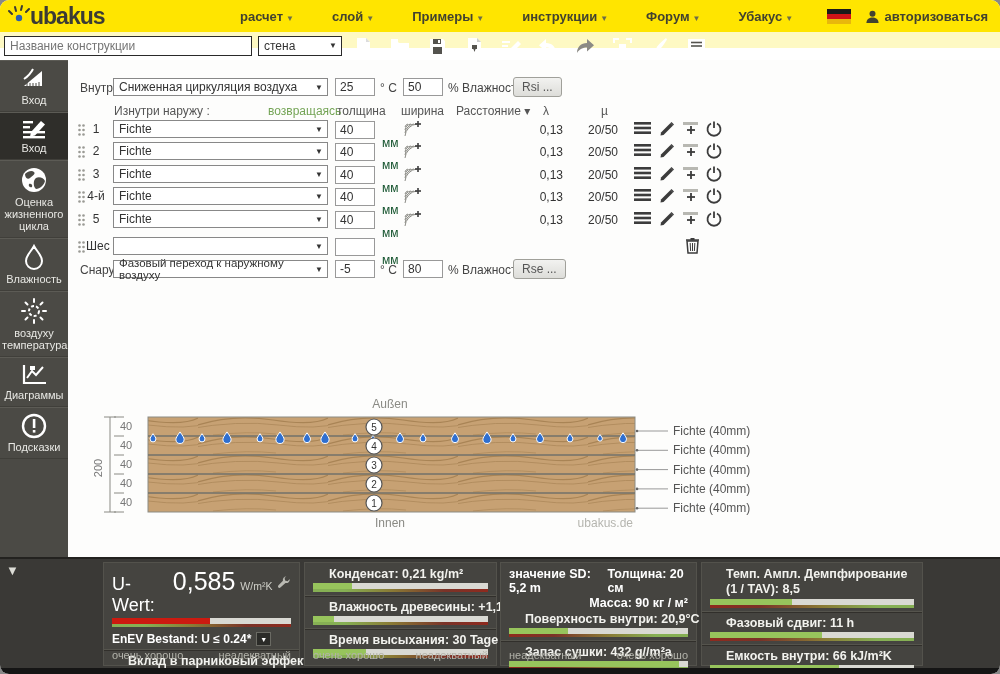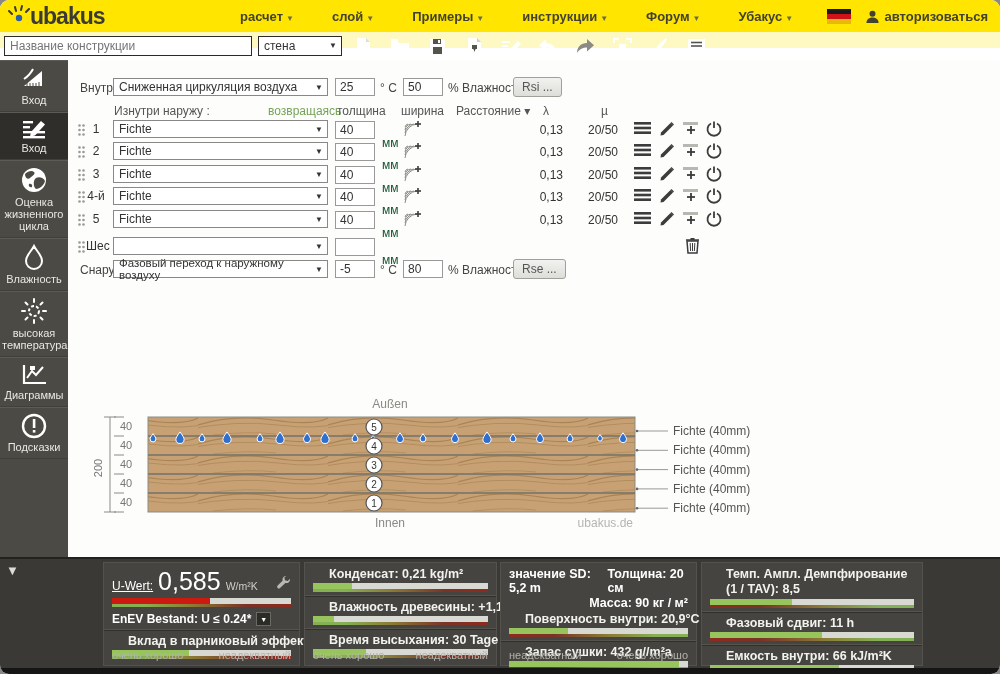--- a/index.html
+++ b/index.html
@@ -248,21 +248,21 @@
           <line x1="14" y1="2" x2="14" y2="5"></line>
             <line x1="14" y1="23" x2="14" y2="26"></line>
           <line x1="2" y1="14" x2="5" y2="14"></line>
             <line x1="23" y1="14" x2="26" y2="14"></line>
           <line x1="5.5" y1="5.5" x2="7.5" y2="7.5"></line>
             <line x1="20.5" y1="20.5" x2="22.5" y2="22.5"></line>
           <line x1="5.5" y1="22.5" x2="7.5" y2="20.5"></line>
             <line x1="20.5" y1="7.5" x2="22.5" y2="5.5"></line>
         </g>
       </svg>
-      <div class="sb-label">высокая температура</div>
+      <div class="sb-label">воздуху температура</div>
     </div>
     <div class="sb-item">
       <svg width="28" height="24" viewBox="0 0 28 24" style="margin:0 auto;">
         <path d="M4 2 V20 H26" stroke="#fff" stroke-width="2.2" fill="none"></path>
         <path d="M7 15 L12 8 L16 12 L23 4" stroke="#fff" stroke-width="2" fill="none"></path>
         <rect x="10" y="3" width="5" height="4" fill="#fff"></rect>
       </svg>
       <div class="sb-label">Диаграммы</div>
     </div>
     <div class="sb-item">
@@ -785,21 +785,21 @@
       <span>Коммерческое использование только с платным доступом.</span>
       <span class="green-link" style="color:#68a24c;">Дальнейшая информация</span>
     </div>
   </div>
 
   <div id="results">
     <span id="collapse">▼</span>
 
     <div class="sect" style="left:103px;width:197px;">
       <div style="display:flex;align-items:baseline;gap:5px;">
-        <span style="font-size:12px;text-decoration:underline;">U-Wert:</span>
+        <span style="font-size:18px;">U-Wert:</span>
         <span style="font-size:25px;font-weight:normal;">0,585</span>
         <span style="font-size:10.5px;color:#cfcfc8;">W/m²K</span>
         <svg width="15" height="15" viewBox="0 0 16 16" style="margin-left:auto;cursor:pointer;">
           <path d="M11 1 a4 4 0 0 0 -4 5 L1.5 11.5 a1.8 1.8 0 0 0 2.5 2.5 L10 8.5 a4 4 0 0 0 5-4.5 L12.5 6.5 L9.5 5.5 L9 2.5 Z" fill="#b9b9b2"></path>
         </svg>
       </div>
       <div class="gauge" style="margin-top:2px;">
           <div class="fill red" style="width: 55%;"></div>
         </div>
       <div class="scalebar"></div>

